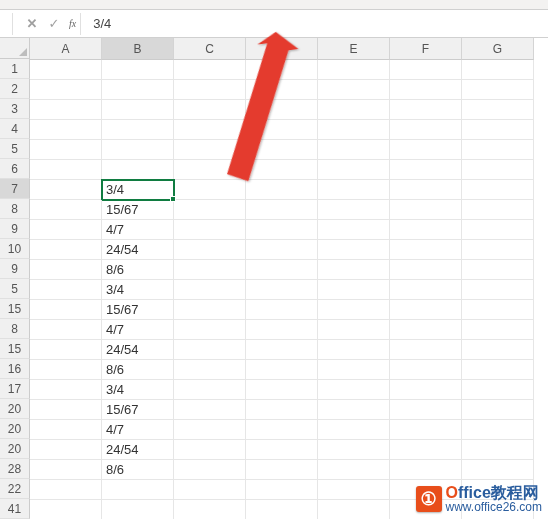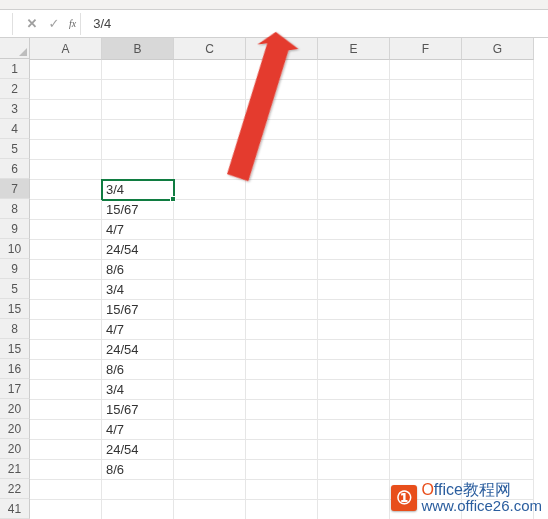--- a/index.html
+++ b/index.html
@@ -167,24 +167,24 @@
   }
   .wm-icon {
     width: 26px; height: 26px;
     background: #e84e1b;
     border-radius: 3px;
     display: flex; align-items: center; justify-content: center;
     color: #fff; font-weight: bold; font-size: 18px;
     box-shadow: 0 1px 2px rgba(0,0,0,.3);
   }
   .wm-text { display: flex; flex-direction: column; line-height: 1; }
-  .wm-title { font-size: 16px; font-weight: normal; }
+  .wm-title { font-size: 16px; font-weight: bold; }
   .wm-title .o { color: #e84e1b; }
   .wm-title .rest { color: #2a5d9e; }
-  .wm-url { font-size: 15px; color: #2a5d9e; }
+  .wm-url { font-size: 12px; color: #2a5d9e; }
 </style>
 </head>
 <body>
 
 <div class="topbar"></div>
 
 <div class="formula-row">
   <div class="fx-sep"></div>
   <div class="fx-btn cancel">✕</div>
   <div class="fx-btn enter">✓</div>
@@ -211,21 +211,21 @@
         <div class="row-h">9</div>
         <div class="row-h">5</div>
         <div class="row-h">15</div>
         <div class="row-h">8</div>
         <div class="row-h">15</div>
         <div class="row-h">16</div>
         <div class="row-h">17</div>
         <div class="row-h">20</div>
         <div class="row-h">20</div>
         <div class="row-h">20</div>
-        <div class="row-h">21</div>
+        <div class="row-h">28</div>
         <div class="row-h">22</div>
         <div class="row-h">41</div>
       </div>
   </div>
   <div style="display:flex;flex-direction:column;flex:1;overflow:hidden;">
     <div class="col-headers" id="col-headers">
         <div class="col-h">A</div>
         <div class="col-h sel">B</div>
         <div class="col-h">C</div>
         <div class="col-h">D</div>

